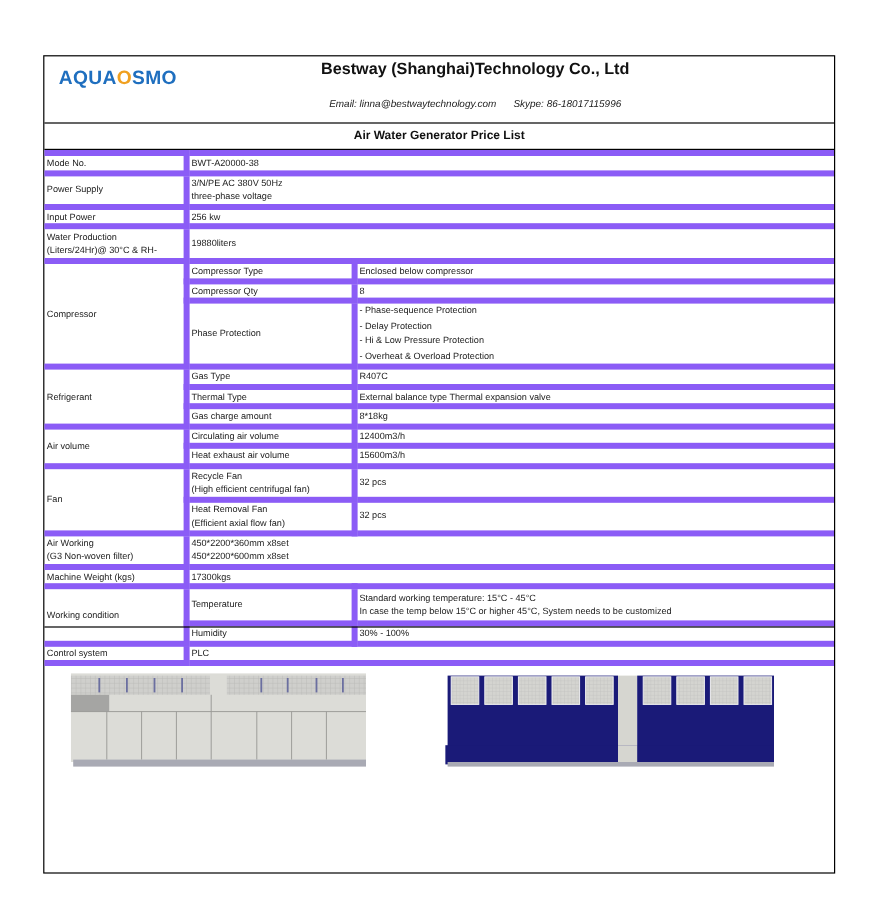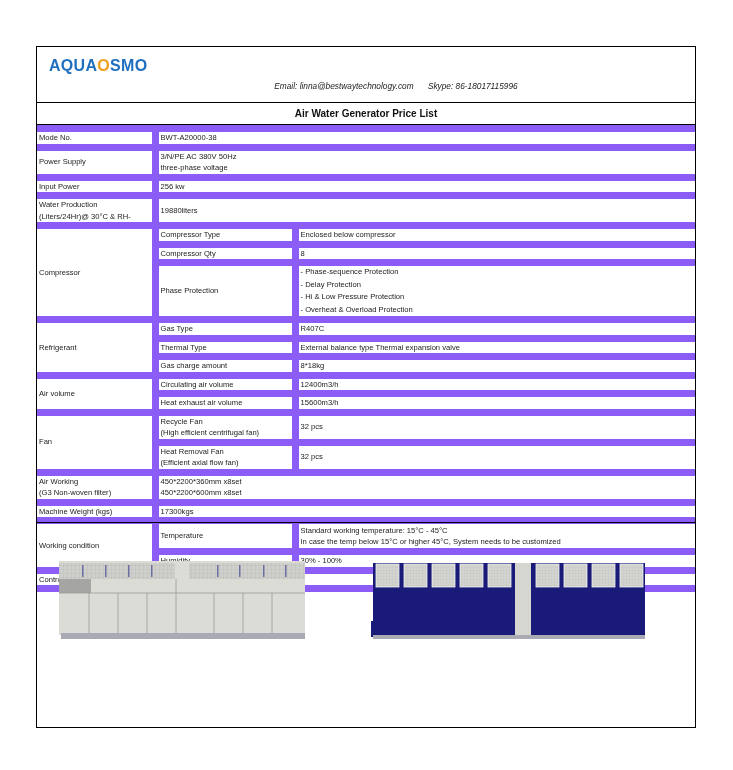--- a/index.html
+++ b/index.html
@@ -8,35 +8,36 @@
   .header { position:absolute; left:0; top:0; width:100%; height:56px; border-bottom:1.5px solid #000; box-sizing:border-box; }
   .logo { position:absolute; left:12px; top:10px; font-size:16px; font-weight:bold; letter-spacing:0.3px; color:#1f6fbf; }
   .logo .o { color:#f0a020; }
   .company { position:absolute; left:0; width:100%; text-align:center; top:3px; font-size:13.5px; font-weight:bold; color:#111; padding-left:60px; box-sizing:border-box; }
   .contact { position:absolute; left:0; width:100%; text-align:center; font-size:8.3px; color:#222; padding-left:60px; box-sizing:border-box; }
   .contact.l1 { top:21px; }
   .contact.l2 { top:34px;font-style:italic; }
   .contact span { margin:0 6px; }
   .title-row { position:absolute; left:0; top:56px; width:100%; height:22px; border-bottom:1px solid #000; box-sizing:border-box; text-align:center; font-size:10px; font-weight:bold; line-height:22px; }
   table.spec { position:absolute; left:0; top:78px; width:100%; border-collapse:collapse; table-layout:fixed; font-size:7.6px; color:#222; }
-  table.spec td { border:7px solid #8b5cf6; padding:0 2px; vertical-align:middle; line-height:11.5px; }
+  table.spec td { border:5px solid #8b5cf6; padding:0 2px; vertical-align:middle; line-height:11.5px; }
   table.spec tr > td:first-child { border-left:none; }
   table.spec tr > td:last-child { border-right:none; }
   .c1 { width:118px; }
   .c2 { width:140px; }
   .images { position:absolute; left:0; top:475px; width:100%; height:207px; border-top:1px solid #000; box-sizing:border-box; }
   .unit-grey { position:absolute; left:22px; top:38px; width:246px; height:78px; }
   .unit-blue { position:absolute; left:334px; top:38px; width:276px; height:78px; }
 </style>
 </head>
 <body>
 
 <div class="sheet">
   <div class="header">
     <div class="logo"><span>AQUA</span><span class="o">O</span><span>SMO</span></div>
+    <div class="company">Bestway (Shanghai)Technology Co., Ltd</div>
     <div class="contact l2">
       <span>Email: linna@bestwaytechnology.com</span>
       <span>Skype: 86-18017115996</span>
     </div>
   </div>
 
   <div class="title-row">Air Water Generator Price List</div>
 
   <table class="spec">
     <colgroup>

